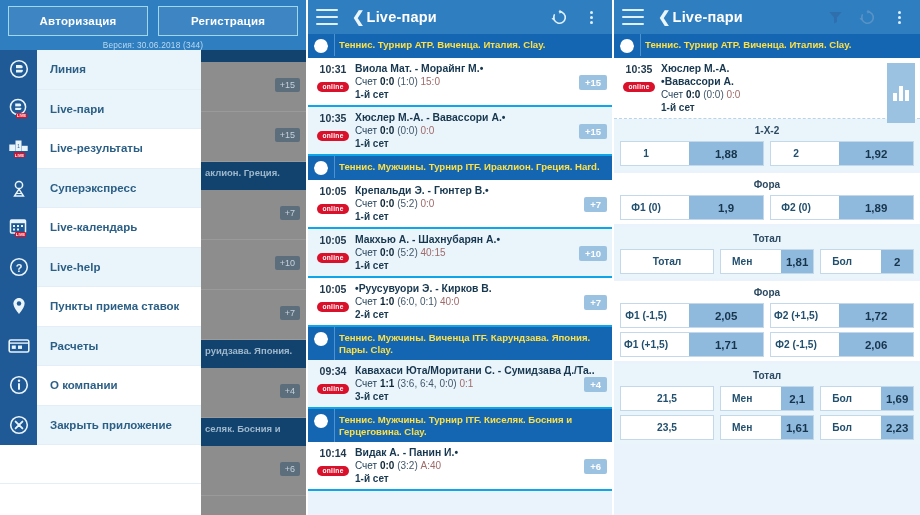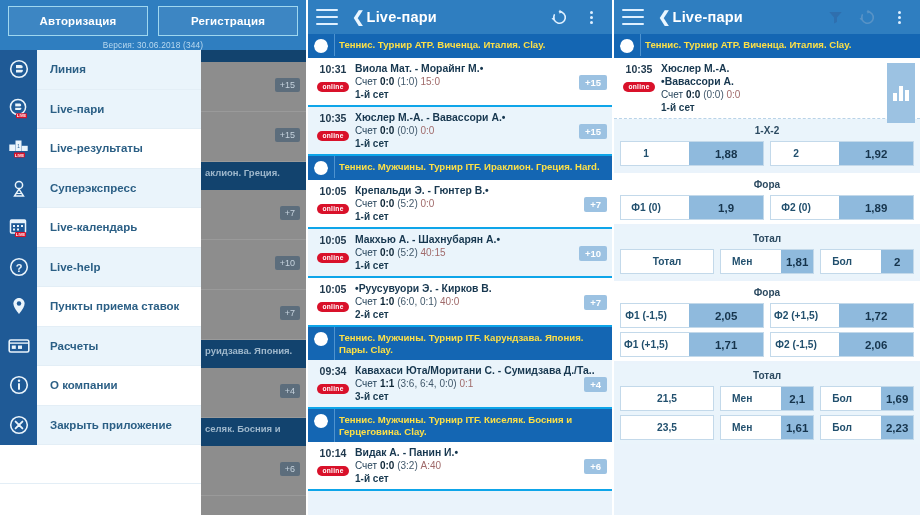--- a/index.html
+++ b/index.html
@@ -413,21 +413,21 @@
       </div>
 
       <div class="catbar">
         <span class="ball">
           <svg width="16" height="16" viewBox="0 0 18 18">
               <circle cx="9" cy="9" r="8" fill="#fff"></circle>
               <path d="M3.4 3.4 A8 8 0 0 0 3.4 14.6 A6.5 6.5 0 0 1 3.4 3.4Z" fill="#1466b3"></path>
               <path d="M14.6 3.4 A8 8 0 0 1 14.6 14.6 A6.5 6.5 0 0 0 14.6 3.4Z" fill="#1466b3"></path>
             </svg>
         </span>
-        <span class="ctxt">Теннис. Мужчины. Турнир ITF. Карундзава. Япония. Пары. Clay.</span>
+        <span class="ctxt">Теннис. Мужчины. Виченца ITF. Карундзава. Япония. Пары. Clay.</span>
       </div>
       <div class="evrow b">
         <div class="evtime">
           <div class="t">09:34</div>
           <span class="onbadge">online</span>
         </div>
         <div class="evbody">
           <div class="names">Кавахаси Юта/Моритани С. - Сумидзава Д./Та..</div>
           <div class="score"><span>Счет</span>
             <b>1:1</b>

